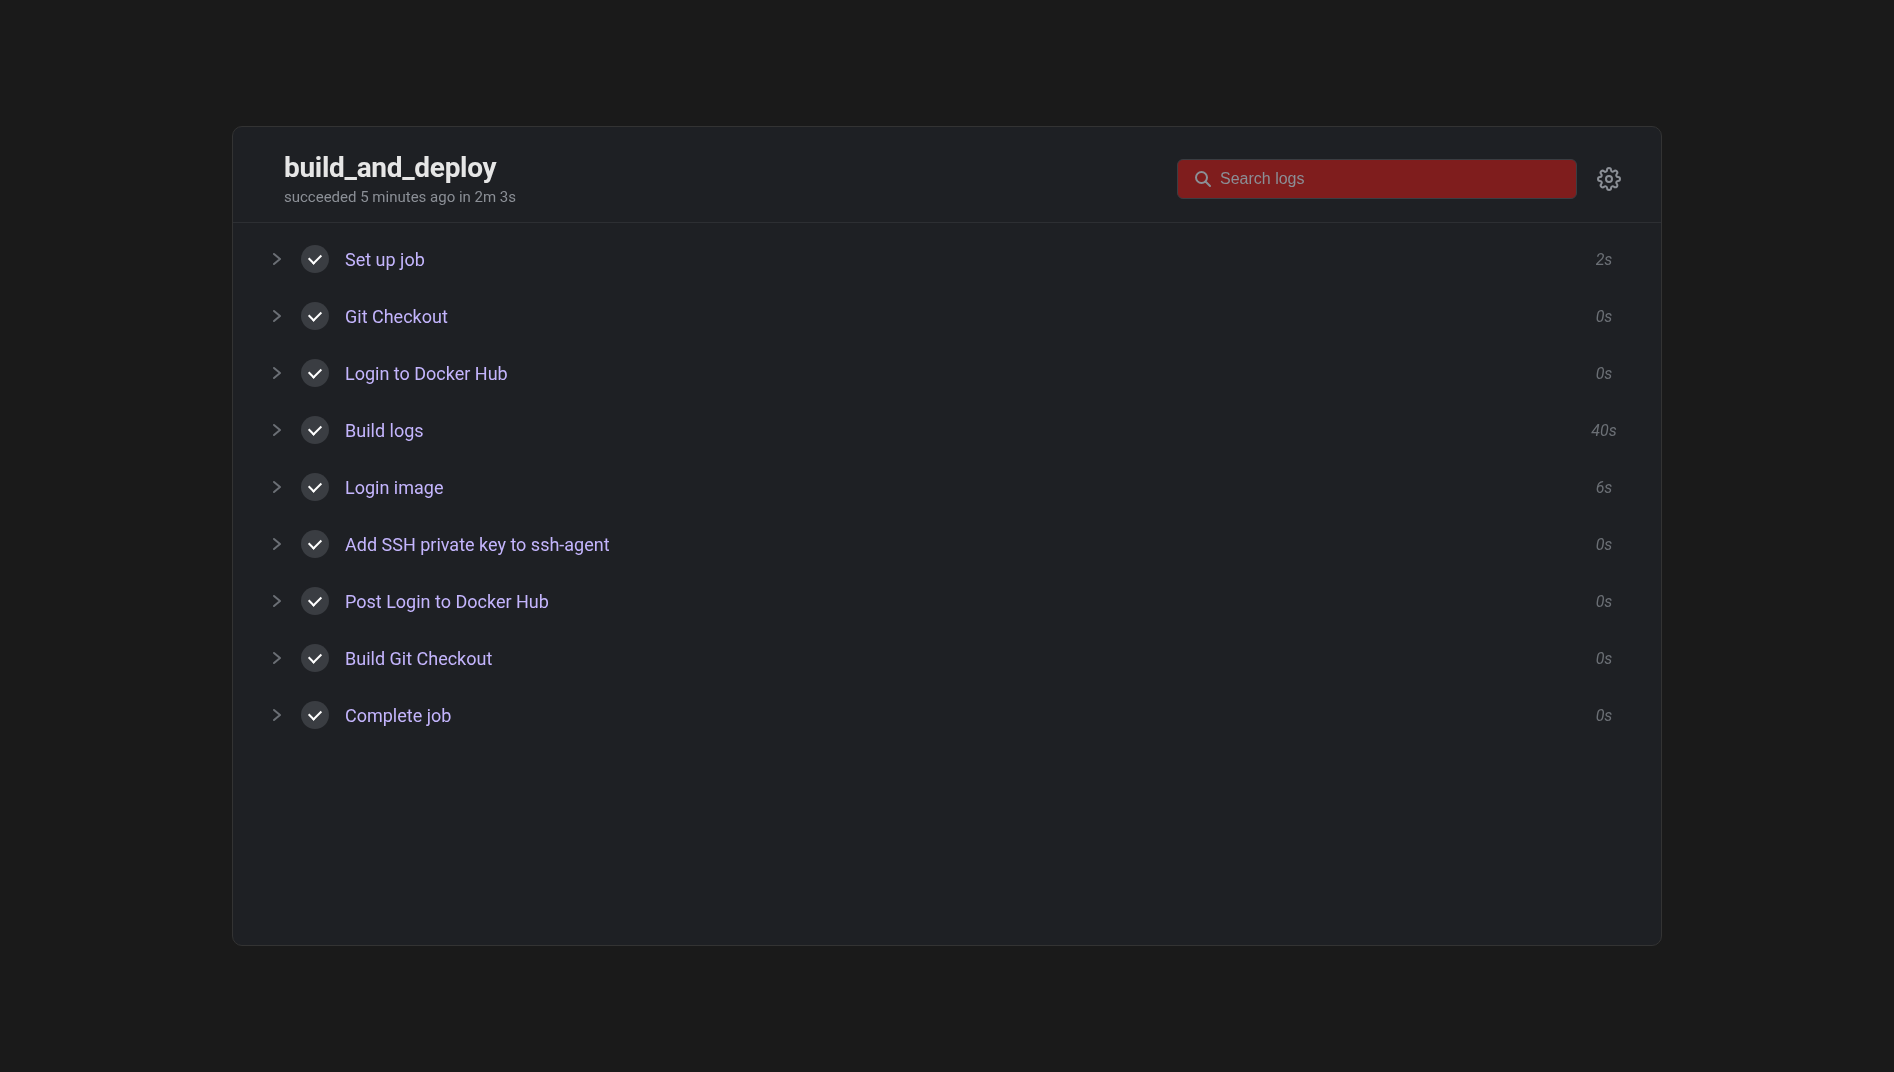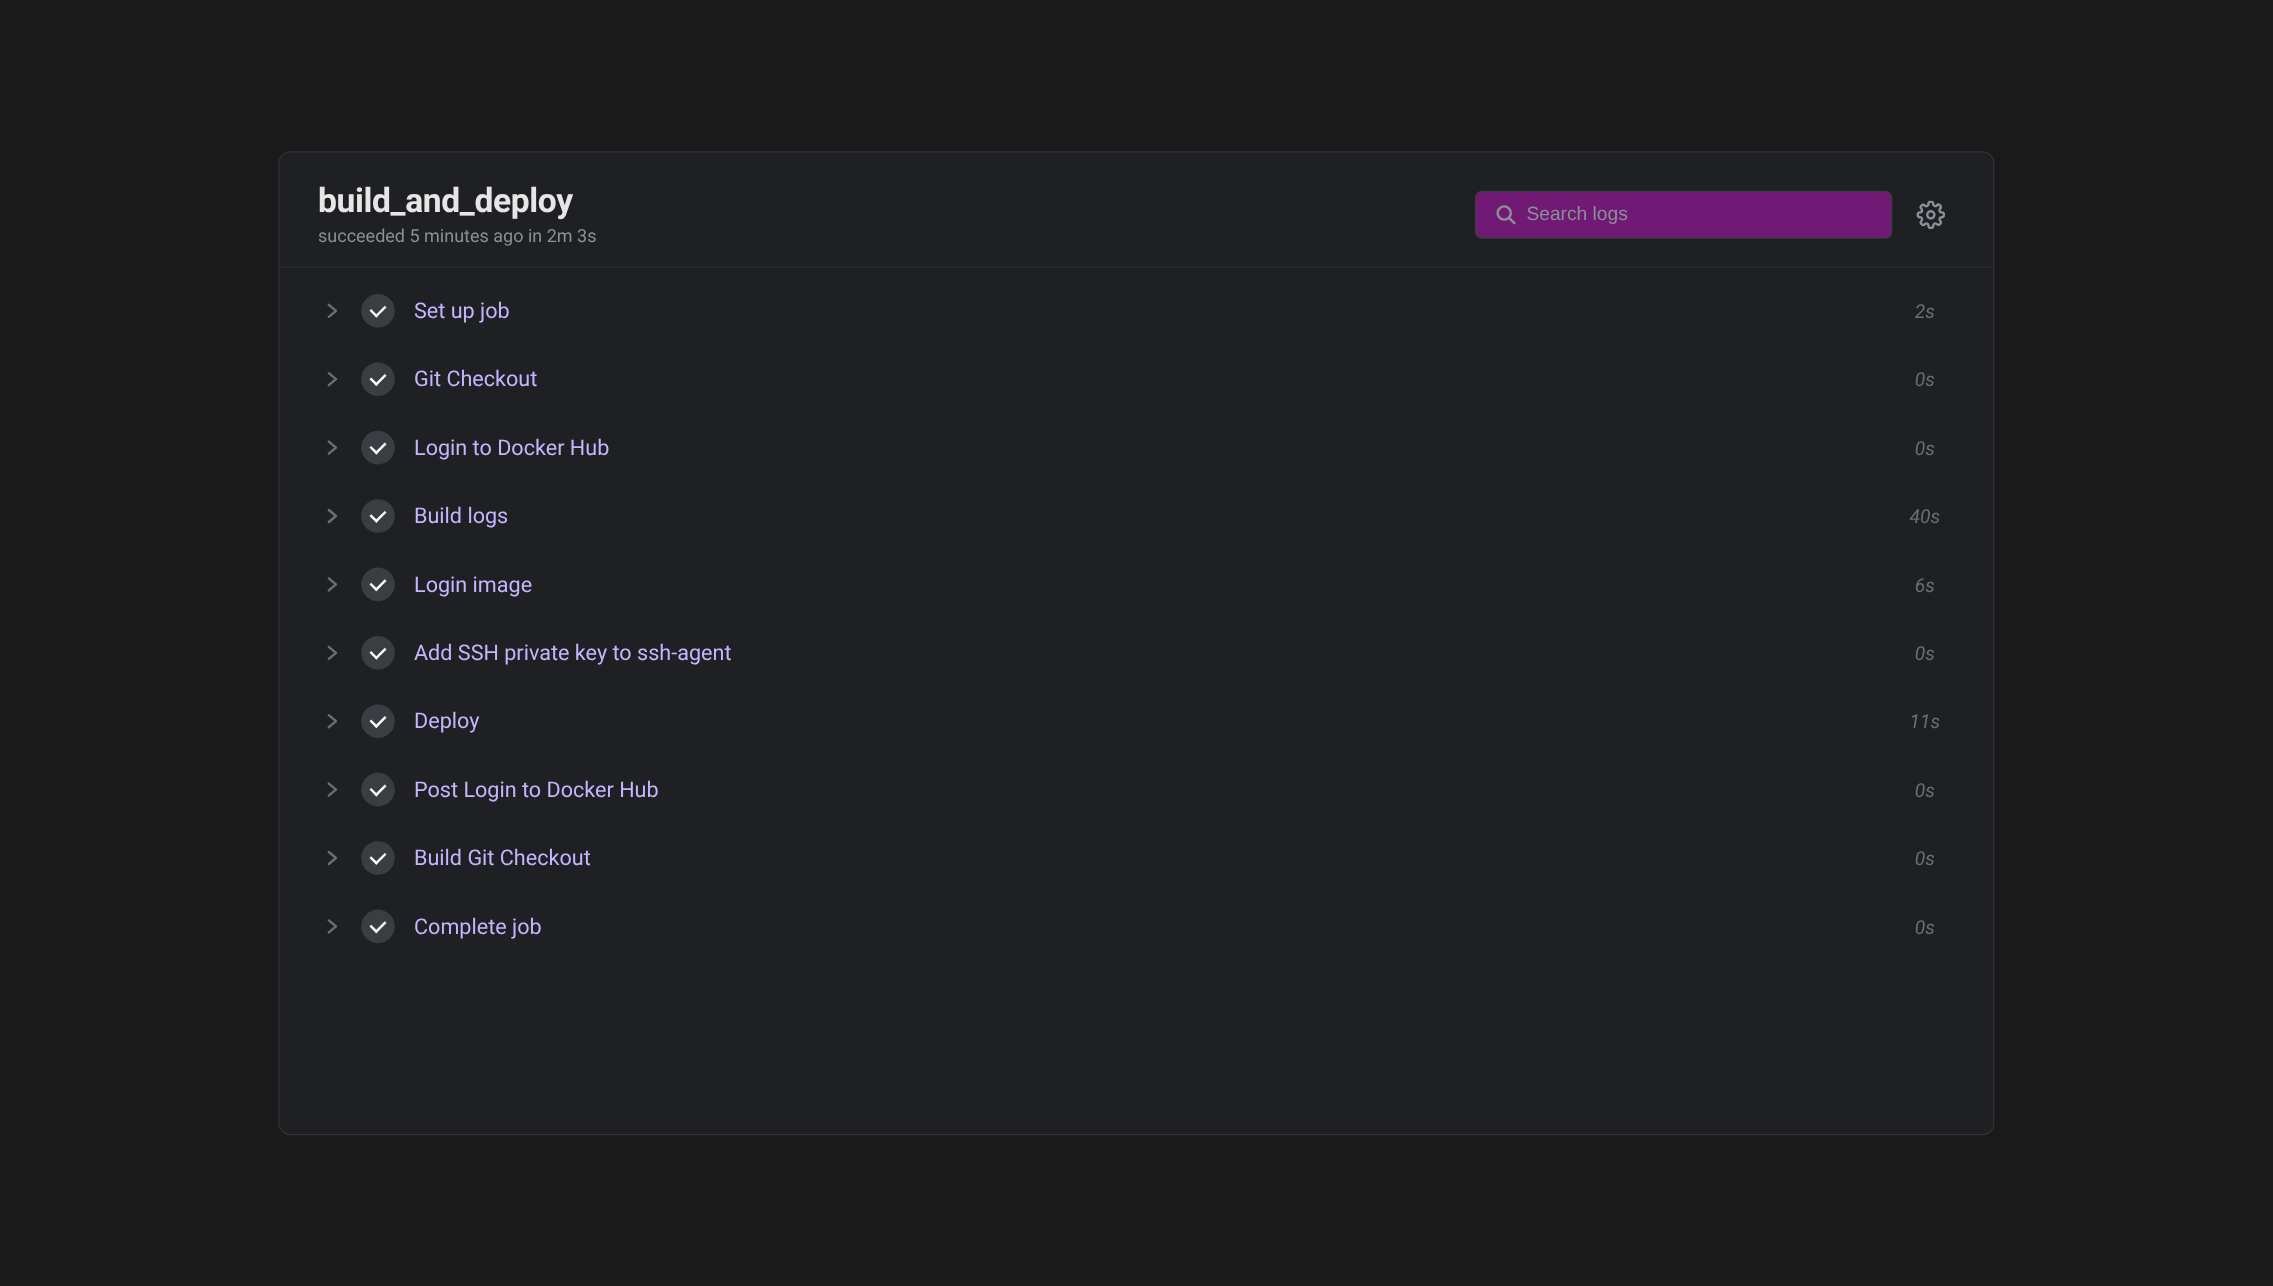--- a/index.html
+++ b/index.html
@@ -31,20 +31,21 @@
       display: flex;
       justify-content: space-between;
       align-items: center;
       border-bottom: 1px solid #2d2f33;
     }
 
     .header-left {
       display: flex;
       flex-direction: column;
       gap: 4px;
+      margin-left: 19px;
     }
 
     .job-title {
       color: #e6e6e6;
       font-size: 28px;
       font-weight: 700;
       letter-spacing: -0.3px;
     }
 
     .job-subtitle {
@@ -54,26 +55,26 @@
 
     .header-right {
       display: flex;
       align-items: center;
       gap: 12px;
     }
 
     .search-box {
       display: flex;
       align-items: center;
-      background: #701a75;
+      background: #7f1d1d;
       border: 1px solid #3a3d42;
       border-radius: 6px;
       padding: 10px 16px;
       gap: 8px;
-      width: 348px;
+      width: 400px;
     }
 
     .search-icon-svg {
       color: #7a7e85;
       flex-shrink: 0;
     }
 
     .search-input {
       background: transparent;
       border: none;
@@ -252,30 +253,20 @@
     <span class="step-name">Add SSH private key to ssh-agent</span>
     <span class="step-duration">0s</span>
   </div>
       <div class="step-row">
     <button class="chevron-btn">
       <svg width="12" height="14" viewBox="0 0 12 14" fill="none" xmlns="http://www.w3.org/2000/svg">
         <path d="M3 2L9 7L3 12" stroke="#6b6f75" stroke-width="2" stroke-linecap="round" stroke-linejoin="round"></path>
       </svg>
     </button>
     <div class="status-icon"></div>
-    <span class="step-name">Deploy</span>
-    <span class="step-duration">11s</span>
-  </div>
-      <div class="step-row">
-    <button class="chevron-btn">
-      <svg width="12" height="14" viewBox="0 0 12 14" fill="none" xmlns="http://www.w3.org/2000/svg">
-        <path d="M3 2L9 7L3 12" stroke="#6b6f75" stroke-width="2" stroke-linecap="round" stroke-linejoin="round"></path>
-      </svg>
-    </button>
-    <div class="status-icon"></div>
     <span class="step-name">Post Login to Docker Hub</span>
     <span class="step-duration">0s</span>
   </div>
       <div class="step-row">
     <button class="chevron-btn">
       <svg width="12" height="14" viewBox="0 0 12 14" fill="none" xmlns="http://www.w3.org/2000/svg">
         <path d="M3 2L9 7L3 12" stroke="#6b6f75" stroke-width="2" stroke-linecap="round" stroke-linejoin="round"></path>
       </svg>
     </button>
     <div class="status-icon"></div>

